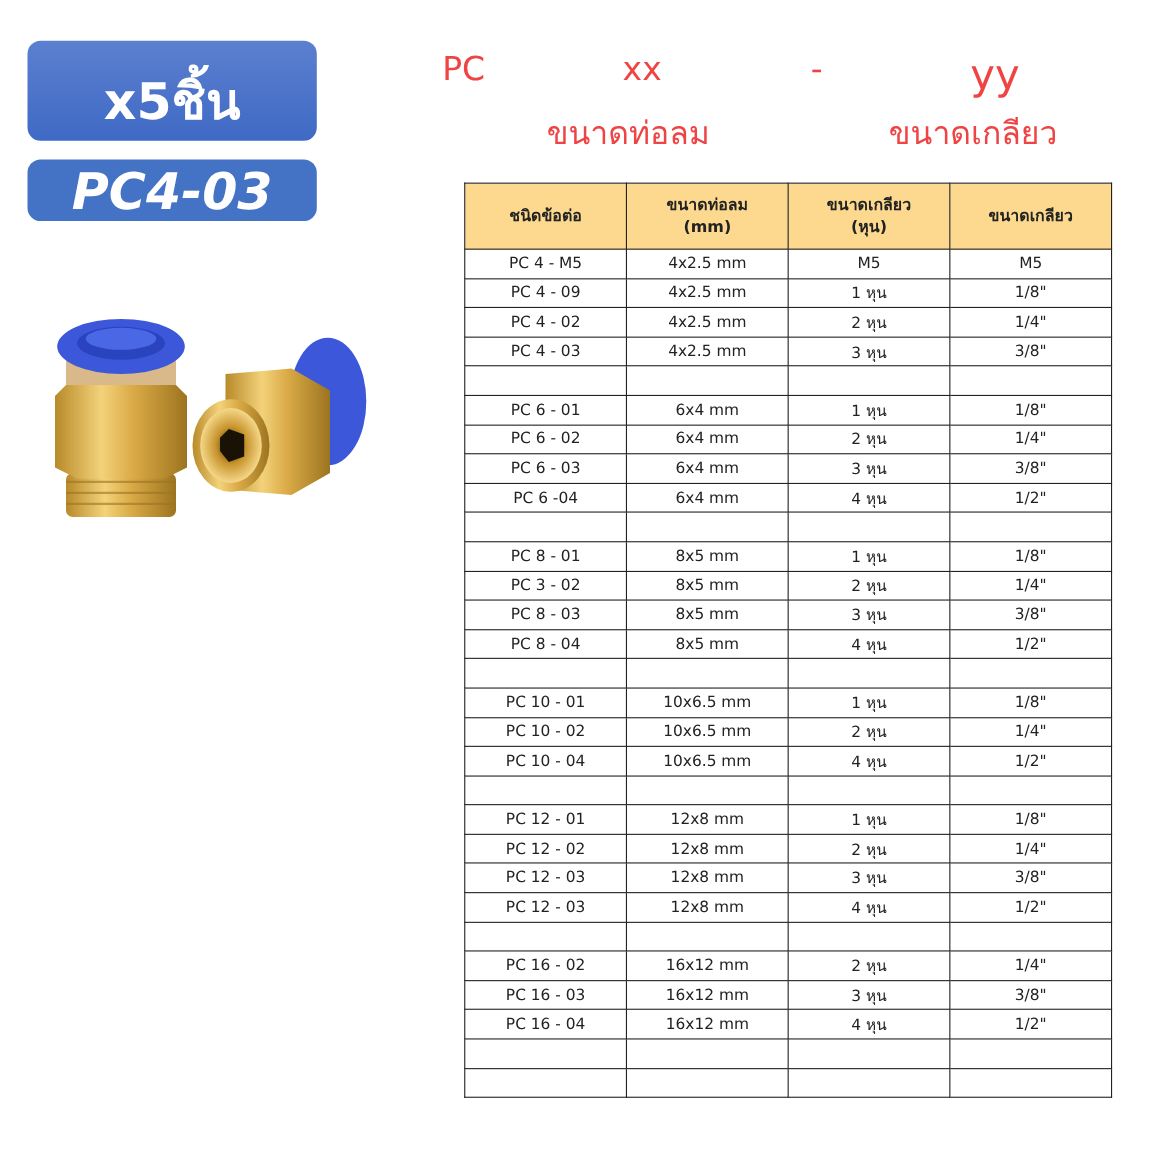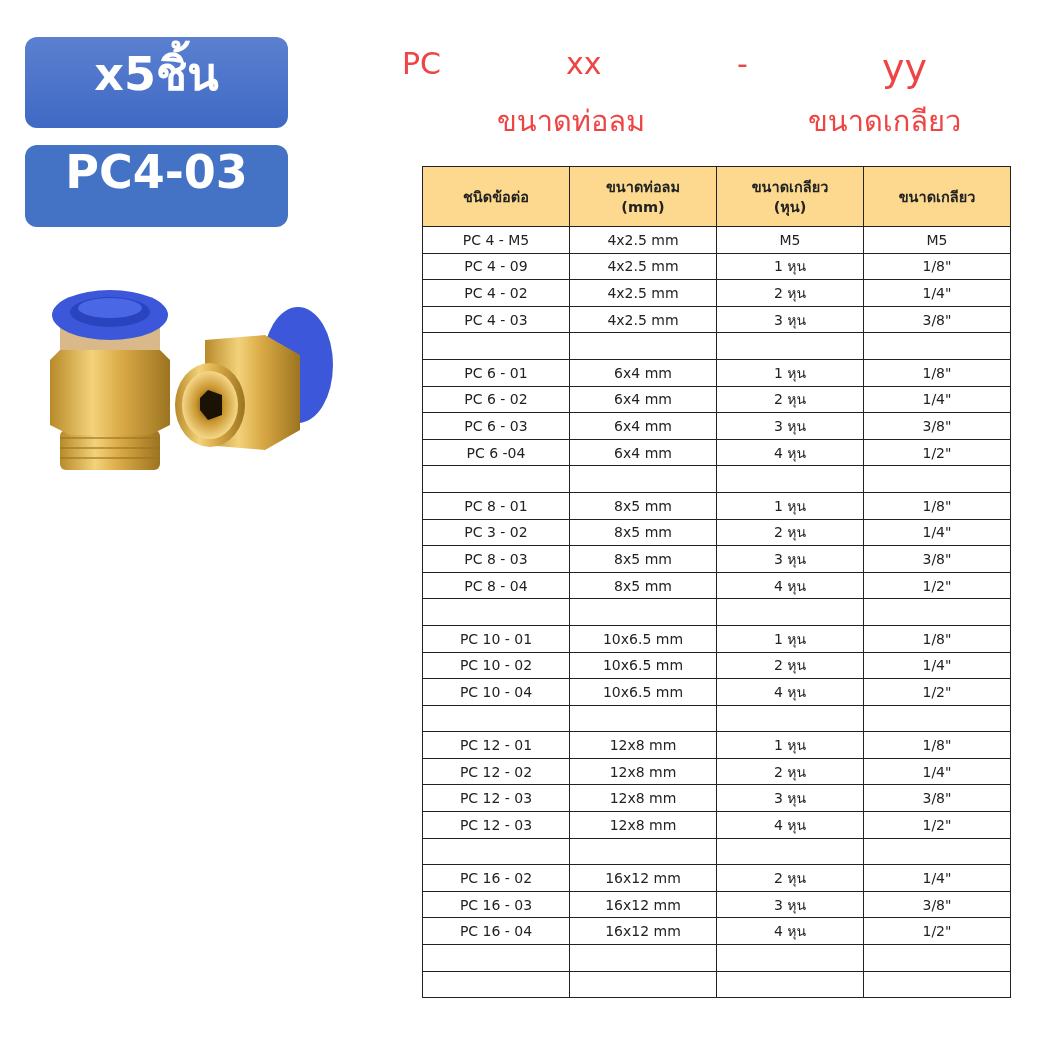--- a/index.html
+++ b/index.html
@@ -1,19 +1,19 @@
 <!DOCTYPE html>
 <html><head>
 <meta charset="utf-8">
 <style>
   html, body { margin:0; padding:0; background:#ffffff; }
   body { width:1056px; height:1056px; position:relative; overflow:hidden; font-family:"DejaVu Sans", sans-serif; }
-  .badge { position:absolute; left:25px; width:263px; border-radius:12px; color:#fff; font-weight:bold; display:flex; align-items:flex-start; justify-content:center; font-family:"DejaVu Sans", sans-serif; }
+  .badge { position:absolute; left:25px; width:263px; border-radius:12px; color:#fff; font-weight:bold; display:flex; align-items:flex-end; justify-content:center; font-family:"DejaVu Sans", sans-serif; }
   .badge.qty { top:37px; height:91px; background:linear-gradient(#5b80d0, #3f69c4); font-size:46px; }
-  .badge.model { top:145px; height:82px; background:#4472c4; font-size:46px; }
+  .badge.model { top:145px; height:56px; background:#4472c4; font-size:46px;font-style:italic; }
   .formula { position:absolute; color:#ef4444; font-weight:normal; font-family:"DejaVu Sans", sans-serif; }
   .f-pc { left:402px; top:46px; font-size:30px; }
   .f-xx { left:566px; top:46px; font-size:30px; }
   .f-dash { left:737px; top:46px; font-size:30px; }
   .f-yy { left:882px; top:46px; font-size:38px; }
   .f-tube { left:497px; top:98px; font-size:29px; }
   .f-thread { left:808px; top:98px; font-size:29px; }
   .product { position:absolute; left:30px; top:280px; width:320px; height:200px; }
   table.spec { position:absolute; left:397px; top:166px; border-collapse:collapse; font-family:"DejaVu Sans", sans-serif; font-size:14px; color:#222;margin-left:25px; }
   table.spec th, table.spec td { border:1.5px solid #222; text-align:center; padding:0; }

